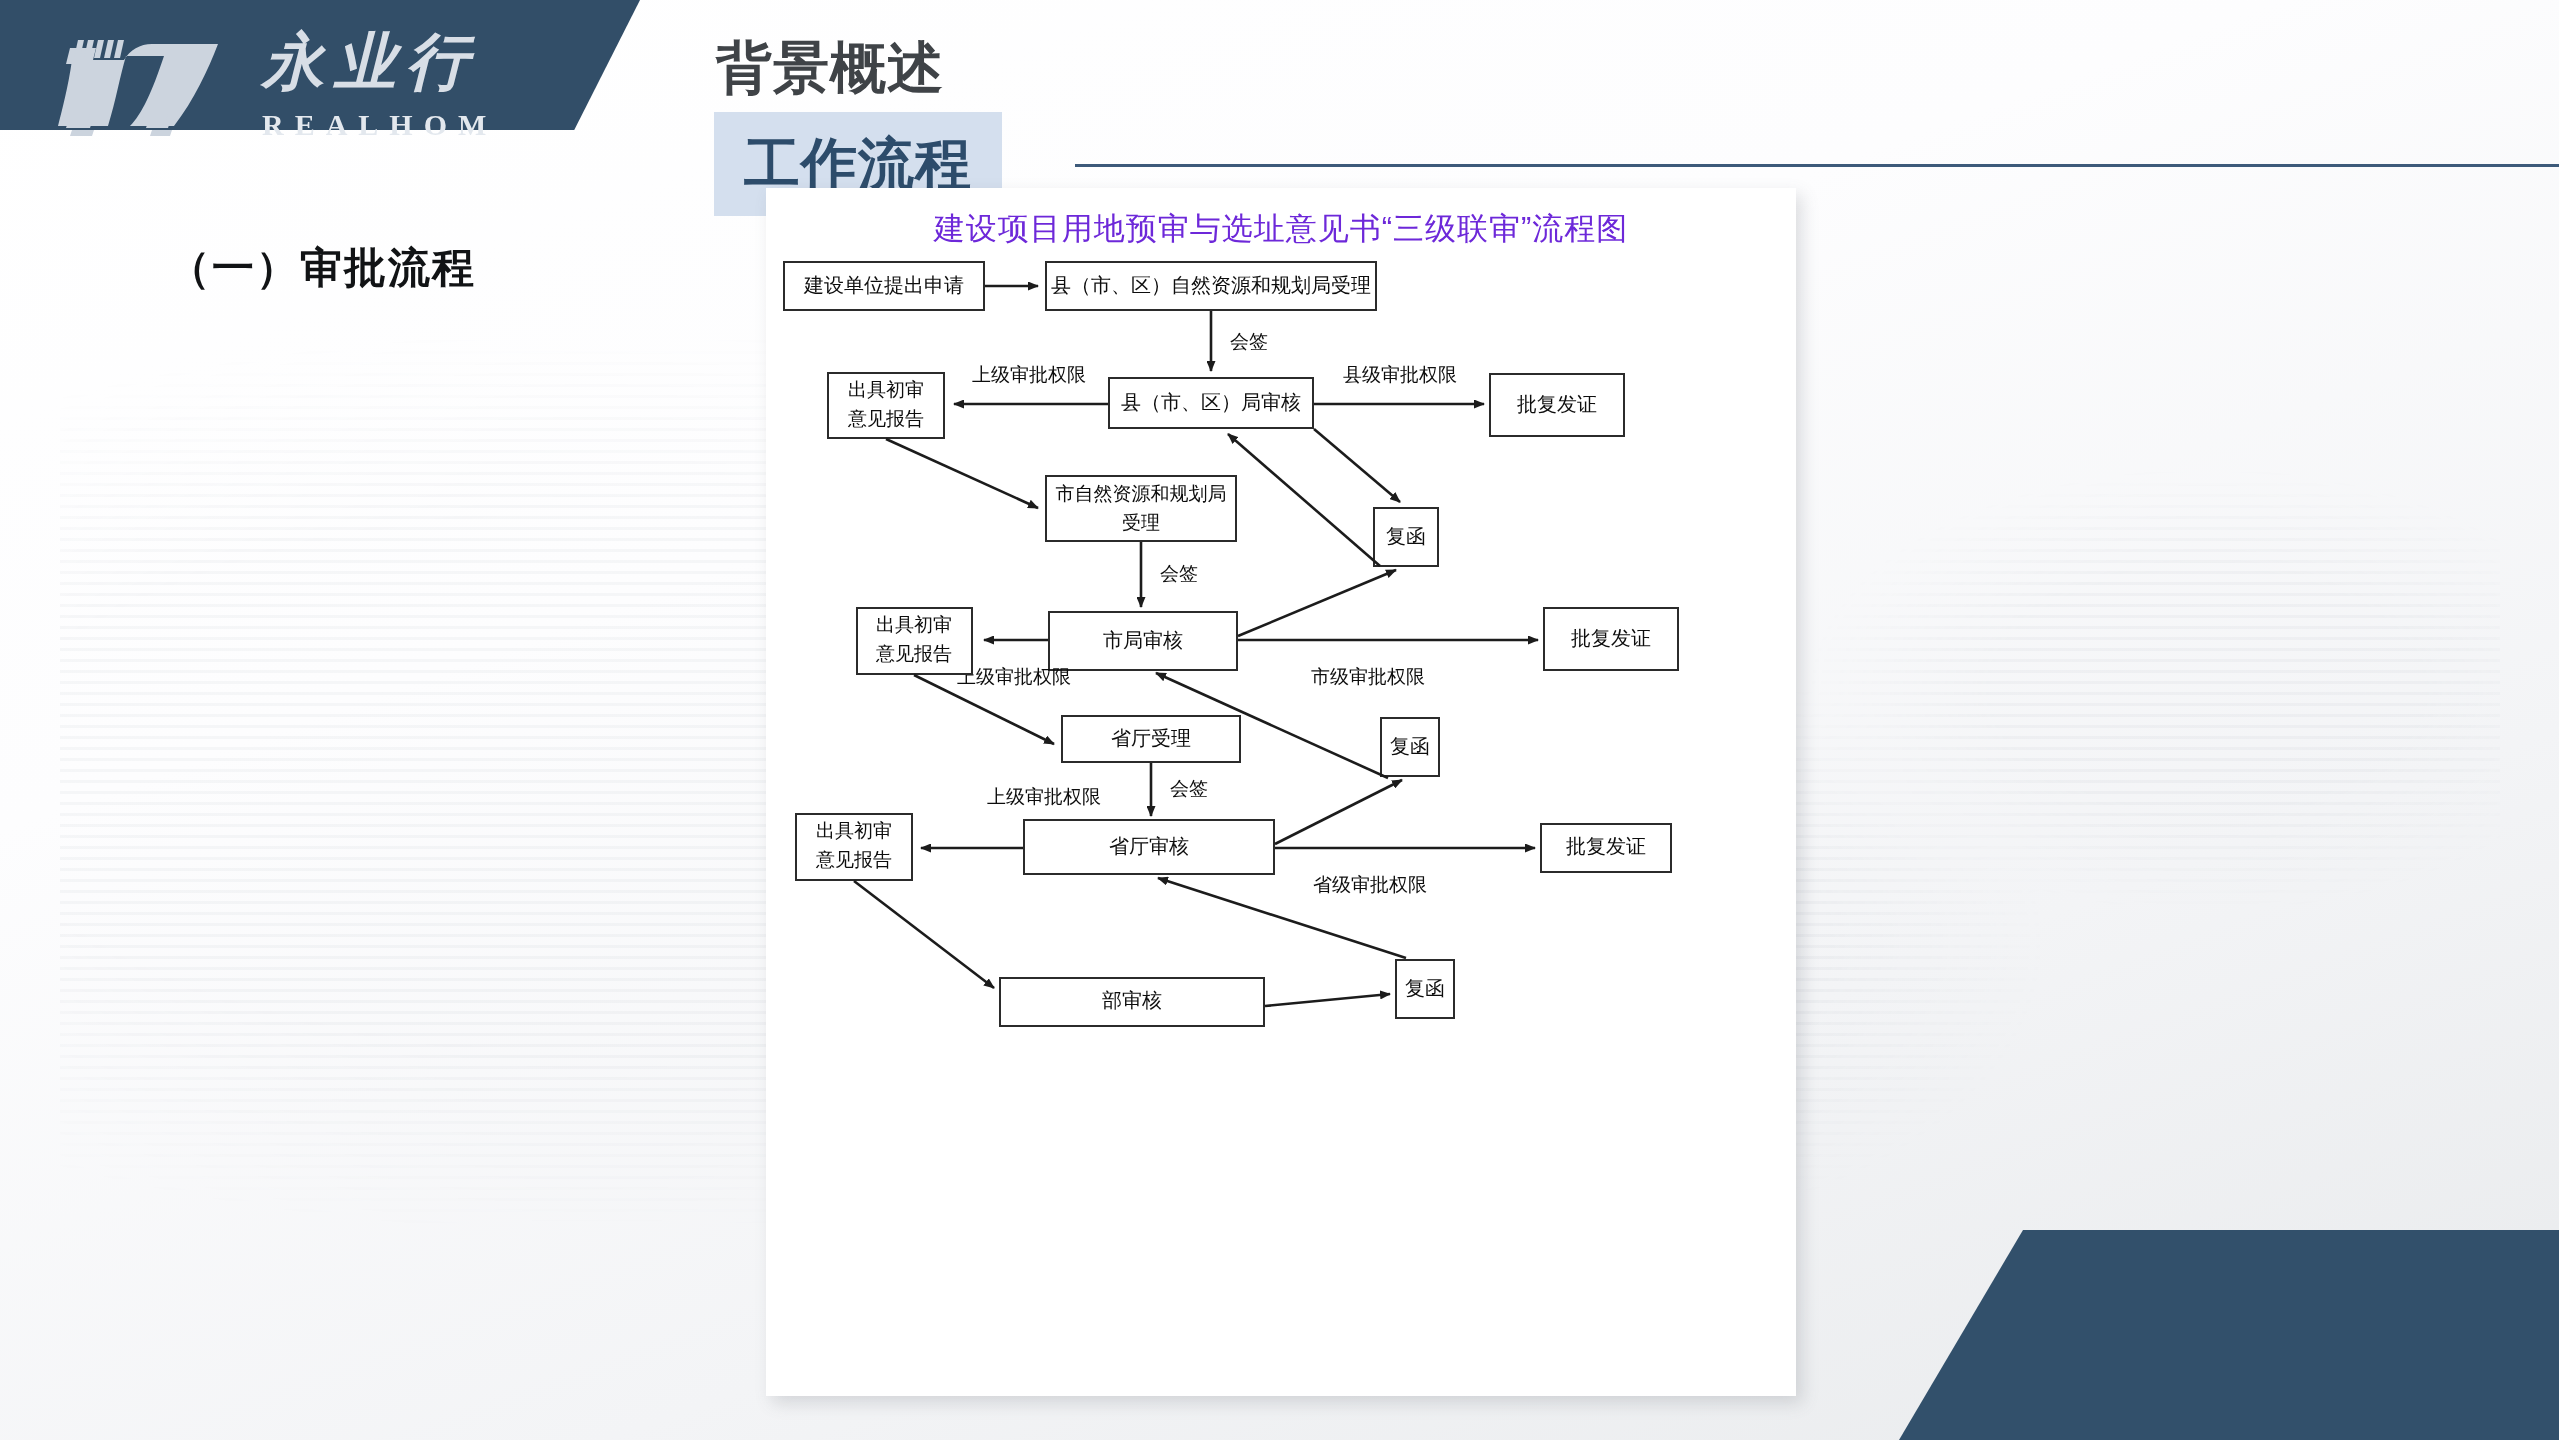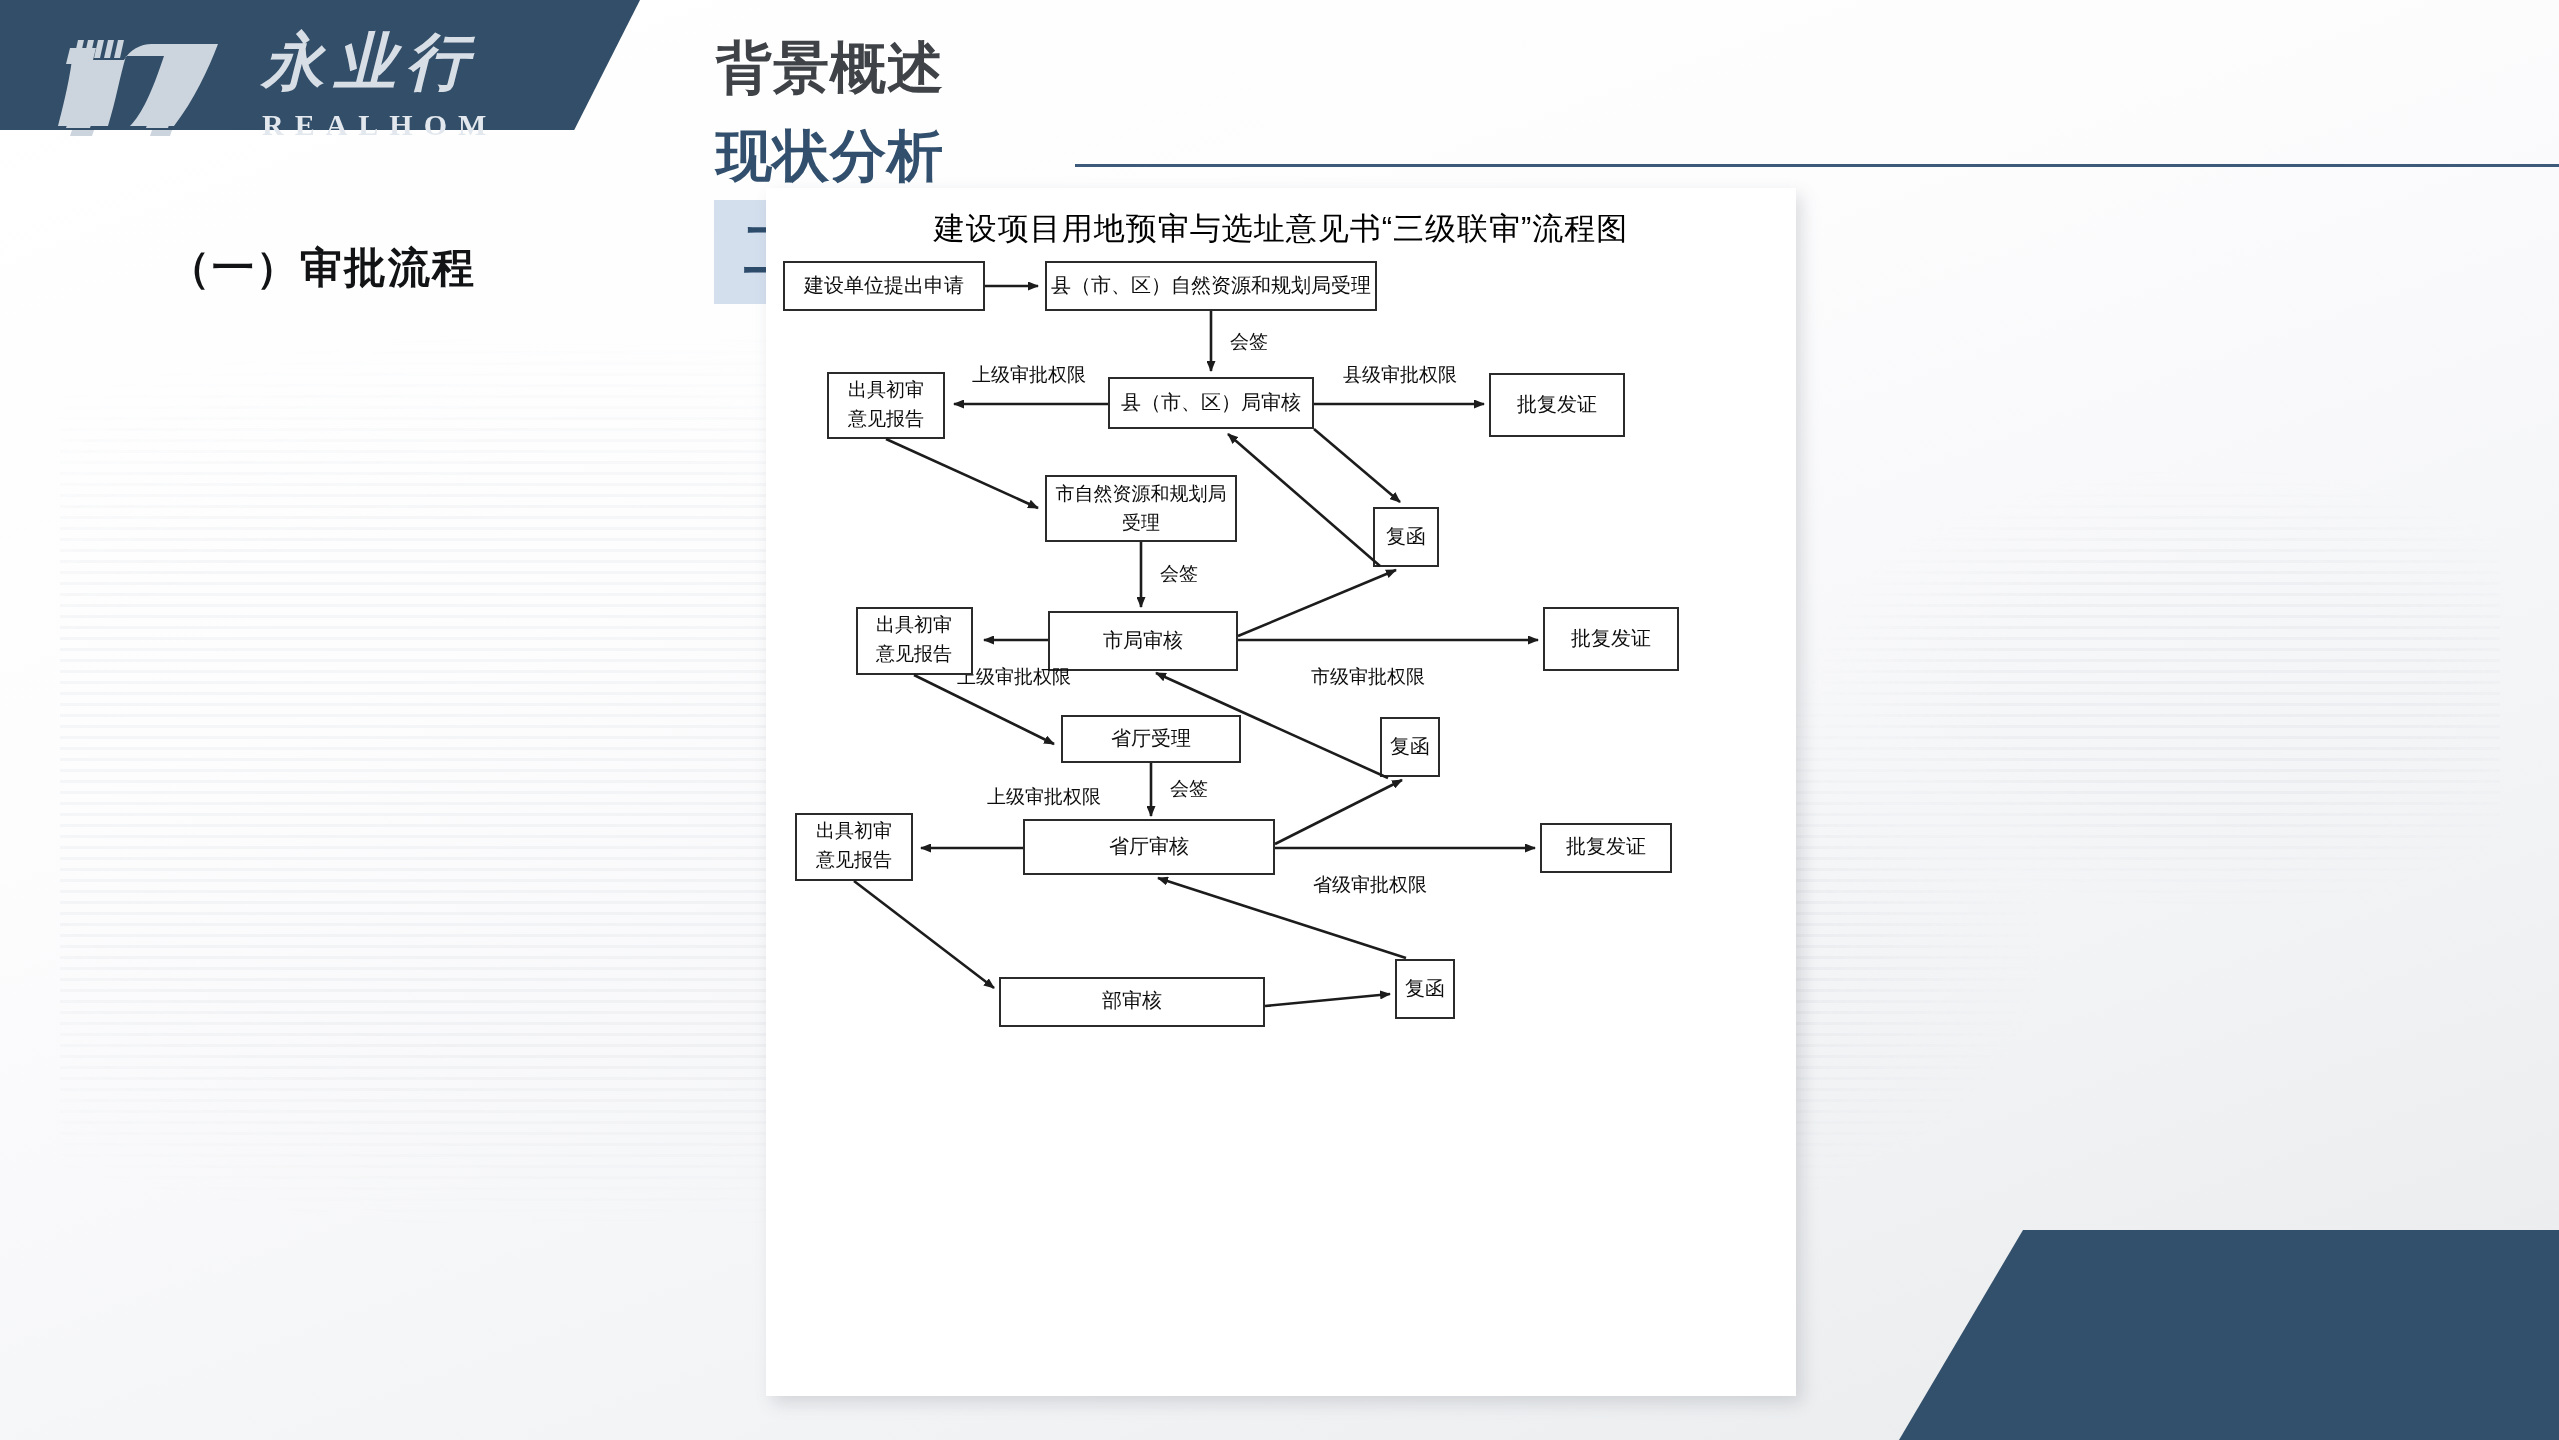--- a/index.html
+++ b/index.html
@@ -158,21 +158,21 @@
     background: #ffffff;
     box-shadow: 6px 7px 16px rgba(90,95,105,0.20);
   }
   .chart-title {
     position: absolute;
     left: 0;
     top: 20px;
     width: 1030px;
     text-align: center;
     font-size: 31px;
-    color: #000000;
+    color: #6d28d9;
     letter-spacing: 1px;
     white-space: nowrap;
   }
   .flow-svg {
     position: absolute;
     left: 0;
     top: 0;
     width: 1030px;
     height: 1208px;
   }
@@ -230,21 +230,20 @@
           <path d="M92 92 L114 92 L112 98 L90 98 Z"></path>
           <path d="M96 100 L116 100 L114 106 L94 106 Z"></path>
         </g>
       </svg>
       <div class="brand-cn">永业行</div>
       <div class="brand-latin">REALHOM</div>
     </div>
 
     <div class="nav">
       <div class="nav-item n0">背景概述</div>
-      <div class="nav-item n1">现状分析</div>
       <div class="nav-item active">工作流程</div>
     </div>
   </div>
 
   <div class="section-title">（一）审批流程</div>
 
   <div class="chart-card">
     <div class="chart-title">建设项目用地预审与选址意见书“三级联审”流程图</div>
 
     <svg class="flow-svg" viewBox="0 0 1030 1208">

